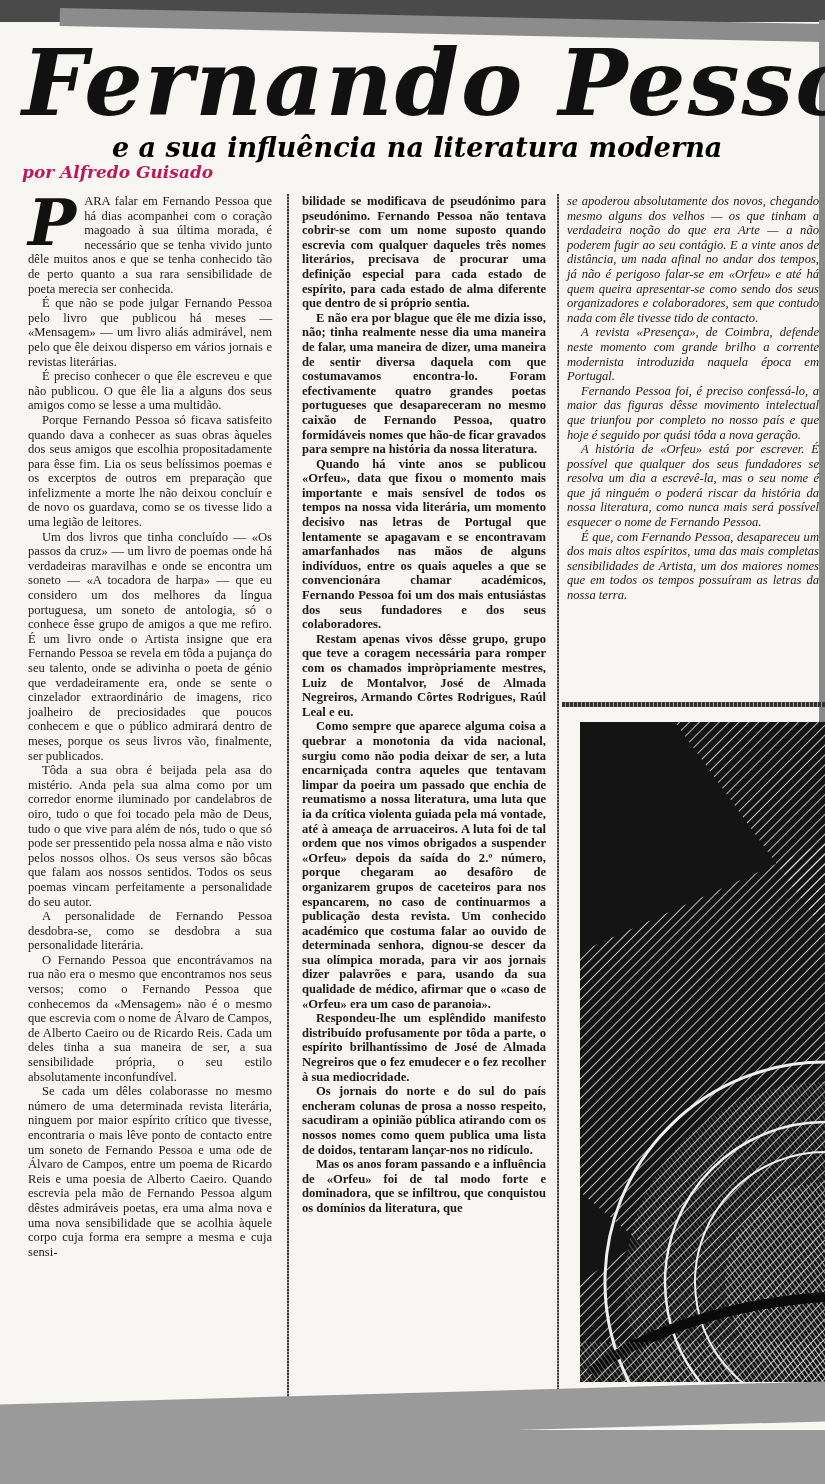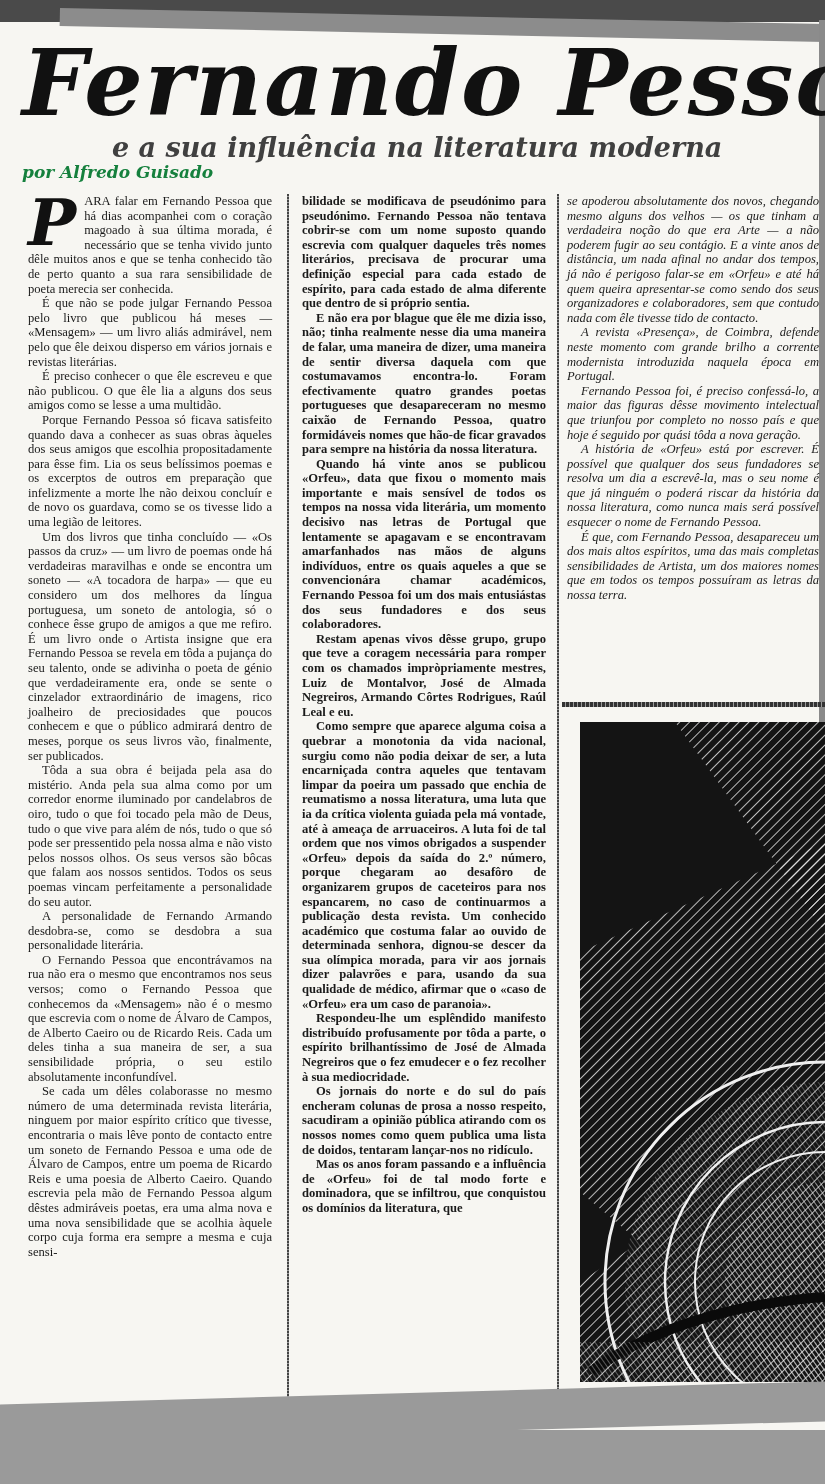--- a/index.html
+++ b/index.html
@@ -34,26 +34,26 @@
     position: absolute; left: 0; top: 22px; width: 819px; height: 1405px;
   }
   .title {
     position: absolute; left: 22px; top: 6px; width: 800px;
     font-family: "DejaVu Serif", serif; font-style: italic; font-weight: bold;
     font-size: 92px; letter-spacing: 2px; line-height: 110px; color: #111;
     white-space: nowrap;
   }
   .subtitle {
     position: absolute; left: 112px; top: 110px; width: 700px;
-    font-style: italic; font-weight: bold; font-size: 27px; color: #404040;
+    font-style: italic; font-weight: bold; font-size: 27px; color: #000000;
     white-space: nowrap;
   }
   .byline {
     position: absolute; left: 22px; top: 140px;
-    font-style: italic; font-weight: bold; font-size: 17px; color: #15803d;
+    font-style: italic; font-weight: bold; font-size: 17px; color: #be185d;
     white-space: nowrap;
   }
   .col {
     position: absolute; top: 172px;
     font-family: "Liberation Serif", serif; font-size: 12.6px; line-height: 14.6px;
     text-align: justify; hyphens: manual;
   }
   .col p { margin: 0; text-indent: 14px; }
   .col p.noindent { text-indent: 0; }
   .col1 { left: 28px; width: 244px; }
@@ -96,21 +96,21 @@
   <div class="subtitle">e a sua influência na literatura moderna</div>
   <div class="byline">por Alfredo Guisado</div>
 
   <div class="col col1">
     <p class="noindent"><span class="dropcap">P</span><span>ARA falar em Fernando Pessoa que há dias acompanhei com o coração magoado à sua última morada, é necessário que se tenha vivido junto dêle muitos anos e que se tenha conhecido tão de perto quanto a sua rara sensibilidade de poeta merecia ser conhecida.</span></p>
     <p>É que não se pode julgar Fernando Pessoa pelo livro que publicou há meses — «Mensagem» — um livro aliás admirável, nem pelo que êle deixou disperso em vários jornais e revistas literárias.</p>
     <p>É preciso conhecer o que êle escreveu e que não publicou. O que êle lia a alguns dos seus amigos como se lesse a uma multidão.</p>
     <p>Porque Fernando Pessoa só ficava satisfeito quando dava a conhecer as suas obras àqueles dos seus amigos que escolhia propositadamente para êsse fim. Lia os seus belíssimos poemas e os excerptos de outros em preparação que infelizmente a morte lhe não deixou concluír e de novo os guardava, como se os tivesse lido a uma legião de leitores.</p>
     <p>Um dos livros que tinha concluído — «Os passos da cruz» — um livro de poemas onde há verdadeiras maravilhas e onde se encontra um soneto — «A tocadora de harpa» — que eu considero um dos melhores da língua portuguesa, um soneto de antologia, só o conhece êsse grupo de amigos a que me refiro. É um livro onde o Artista insigne que era Fernando Pessoa se revela em tôda a pujança do seu talento, onde se adivinha o poeta de génio que verdadeiramente era, onde se sente o cinzelador extraordinário de imagens, rico joalheiro de preciosidades que poucos conhecem e que o público admirará dentro de meses, porque os seus livros vão, finalmente, ser publicados.</p>
     <p>Tôda a sua obra é beijada pela asa do mistério. Anda pela sua alma como por um corredor enorme iluminado por candelabros de oiro, tudo o que foi tocado pela mão de Deus, tudo o que vive para além de nós, tudo o que só pode ser pressentido pela nossa alma e não visto pelos nossos olhos. Os seus versos são bôcas que falam aos nossos sentidos. Todos os seus poemas vincam perfeitamente a personalidade do seu autor.</p>
-    <p>A personalidade de Fernando Armando desdobra-se, como se desdobra a sua personalidade literária.</p>
+    <p>A personalidade de Fernando Pessoa desdobra-se, como se desdobra a sua personalidade literária.</p>
     <p>O Fernando Pessoa que encontrávamos na rua não era o mesmo que encontramos nos seus versos; como o Fernando Pessoa que conhecemos da «Mensagem» não é o mesmo que escrevia com o nome de Álvaro de Campos, de Alberto Caeiro ou de Ricardo Reis. Cada um deles tinha a sua maneira de ser, a sua sensibilidade própria, o seu estilo absolutamente inconfundível.</p>
     <p>Se cada um dêles colaborasse no mesmo número de uma determinada revista literária, ninguem por maior espírito crítico que tivesse, encontraria o mais lêve ponto de contacto entre um soneto de Fernando Pessoa e uma ode de Álvaro de Campos, entre um poema de Ricardo Reis e uma poesia de Alberto Caeiro. Quando escrevia pela mão de Fernando Pessoa algum dêstes admiráveis poetas, era uma alma nova e uma nova sensibilidade que se acolhia àquele corpo cuja forma era sempre a mesma e cuja sensi-</p>
   </div>
 
   <div class="rule-v rule-v1"></div>
 
   <div class="col col2">
     <p class="noindent">bilidade se modificava de pseudónimo para pseudónimo. Fernando Pessoa não tentava cobrir-se com um nome suposto quando escrevia com qualquer daqueles três nomes literários, precisava de procurar uma definição especial para cada estado de espírito, para cada estado de alma diferente que dentro de si próprio sentia.</p>
     <p>E não era por blague que êle me dizia isso, não; tinha realmente nesse dia uma maneira de falar, uma maneira de dizer, uma maneira de sentir diversa daquela com que costumavamos encontra-lo. Foram efectivamente quatro grandes poetas portugueses que desapareceram no mesmo caixão de Fernando Pessoa, quatro formidáveis nomes que hão-de ficar gravados para sempre na história da nossa literatura.</p>
     <p>Quando há vinte anos se publicou «Orfeu», data que fixou o momento mais importante e mais sensível de todos os tempos na nossa vida literária, um momento decisivo nas letras de Portugal que lentamente se apagavam e se encontravam amarfanhados nas mãos de alguns indivíduos, entre os quais aqueles a que se convencionára chamar académicos, Fernando Pessoa foi um dos mais entusiástas dos seus fundadores e dos seus colaboradores.</p>

